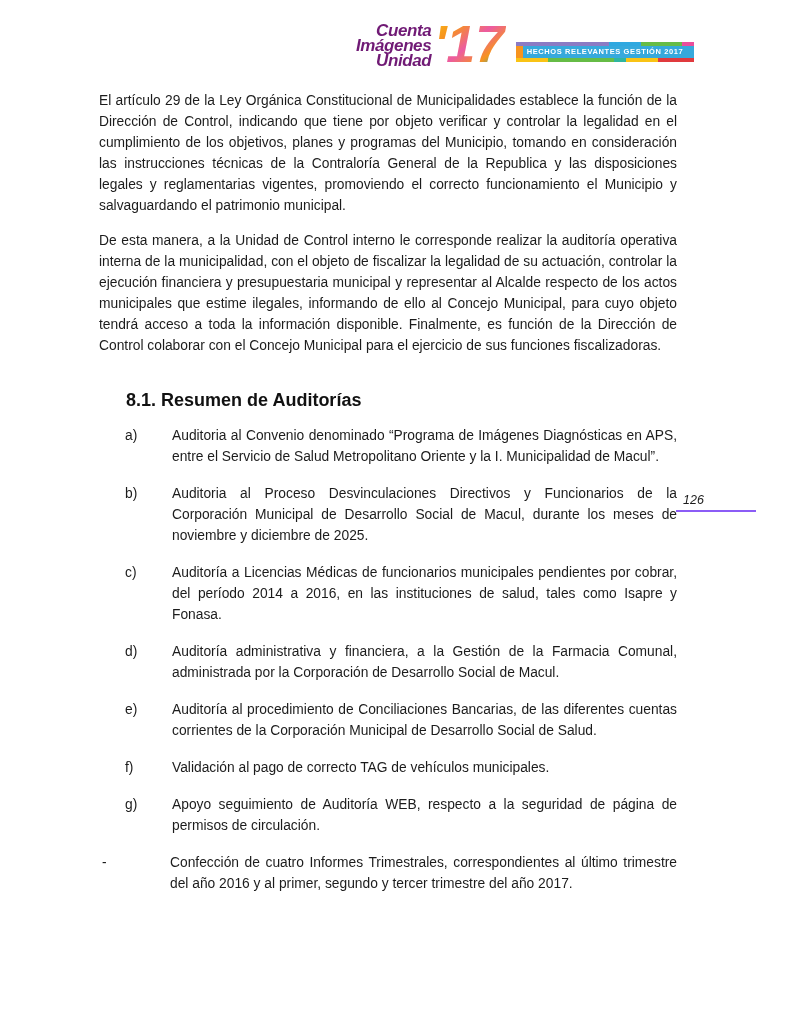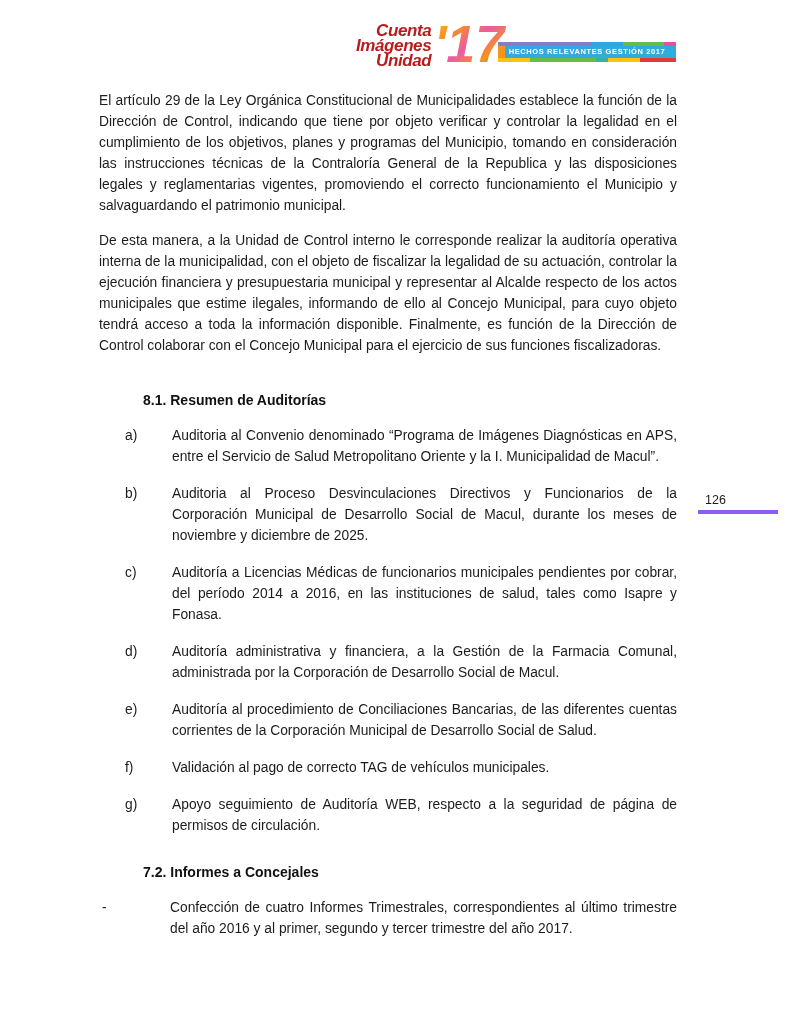--- a/index.html
+++ b/index.html
@@ -8,58 +8,59 @@
     width:791px;height:1024px;
     background:#ffffff;
     font-family:"Liberation Sans","DejaVu Sans",sans-serif;
     color:#1c1c1c;
     overflow:hidden;
   }
   
   .header-logo{position:absolute;top:14px;left:356px;display:flex;align-items:flex-start;}
   .logo-words{
     margin-top:9px;text-align:right;
-    color:#b91c1c;font-style:italic;font-weight:700;
+    color:#701a75;font-style:italic;font-weight:700;
     font-size:17px;line-height:15px;letter-spacing:-0.4px;
   }
   .logo-year{margin-left:1px;display:block;}
   
-  .banner{position:absolute;left:498px;top:42px;width:178px;}
+  .banner{position:absolute;left:516px;top:42px;width:178px;}
   .banner-stripe-top{
     height:4px;
     background:linear-gradient(90deg,#8B7BC4 0 52%,#2FA8E0 52% 70%,#66BC46 70% 93%,#E94E9C 93% 100%);
   }
   .banner-band{
     height:12px;position:relative;
     display:flex;align-items:center;justify-content:center;
     background:linear-gradient(90deg,#F7941E 0 4%,#36A9DC 4% 100%);
   }
   .banner-label{
     color:#ffffff;font-weight:700;font-size:7.5px;letter-spacing:0.6px;
     white-space:nowrap;line-height:1;
   }
   .banner-stripe-bottom{
     height:4px;
     background:linear-gradient(90deg,#F9C315 0 18%,#66BC46 18% 55%,#2FB5A0 55% 62%,#F9C315 62% 80%,#E03A3E 80% 100%);
   }
   
   .pagenum-wrap{
-    position:absolute;top:493px;left:698px;width:80px;
-    border-bottom:4px solid #8b5cf6;
+    position:absolute;top:493px;left:676px;width:80px;
+    border-bottom:2px solid #8b5cf6;
+    font-style:italic;
   }
   .pagenum{font-size:12.5px;color:#1c1c1c;padding:0 0 3px 7px;}
   
   .content{
     position:absolute;left:99px;top:90px;width:578px;
     font-size:13.8px;line-height:21px;
   }
   .content p{margin:0 0 14px 0;text-align:justify;}
   .section-heading{
-    font-size:14px;font-weight:700;color:#111;
-    margin:34px 0 14px 44px;line-height:21px;
+    font-size:18px;font-weight:700;color:#111;
+    margin:34px 0 14px 27px;line-height:21px;
   }
   .section-heading.second{margin-top:26px;}
   .list-item{display:flex;margin:0 0 16px 26px;}
   .list-item .lbl{flex:0 0 23px;}
   .list-item .txt{flex:1;text-align:justify;margin-left:24px;}
   .list-item.dash{margin-left:3px;}
   .list-item.dash .lbl{flex:0 0 44px;}
 </style>
 </head>
 <body>
@@ -128,21 +129,20 @@
     </div>
     <div class="list-item">
       <span class="lbl">f)</span>
       <span class="txt">Validación al pago de correcto TAG de vehículos municipales.</span>
     </div>
     <div class="list-item">
       <span class="lbl">g)</span>
       <span class="txt">Apoyo seguimiento de Auditoría WEB, respecto a la seguridad de página de permisos de circulación.</span>
     </div>
 
-    <div class="section-heading second">7.2. Informes a Concejales</div>
 
     <div class="list-item dash">
       <span class="lbl">-</span>
       <span class="txt">Confección de cuatro Informes Trimestrales, correspondientes al último trimestre del año 2016 y al primer, segundo y tercer trimestre del año 2017.</span>
     </div>
 
   </div>
 </div>
 
 </body></html>

